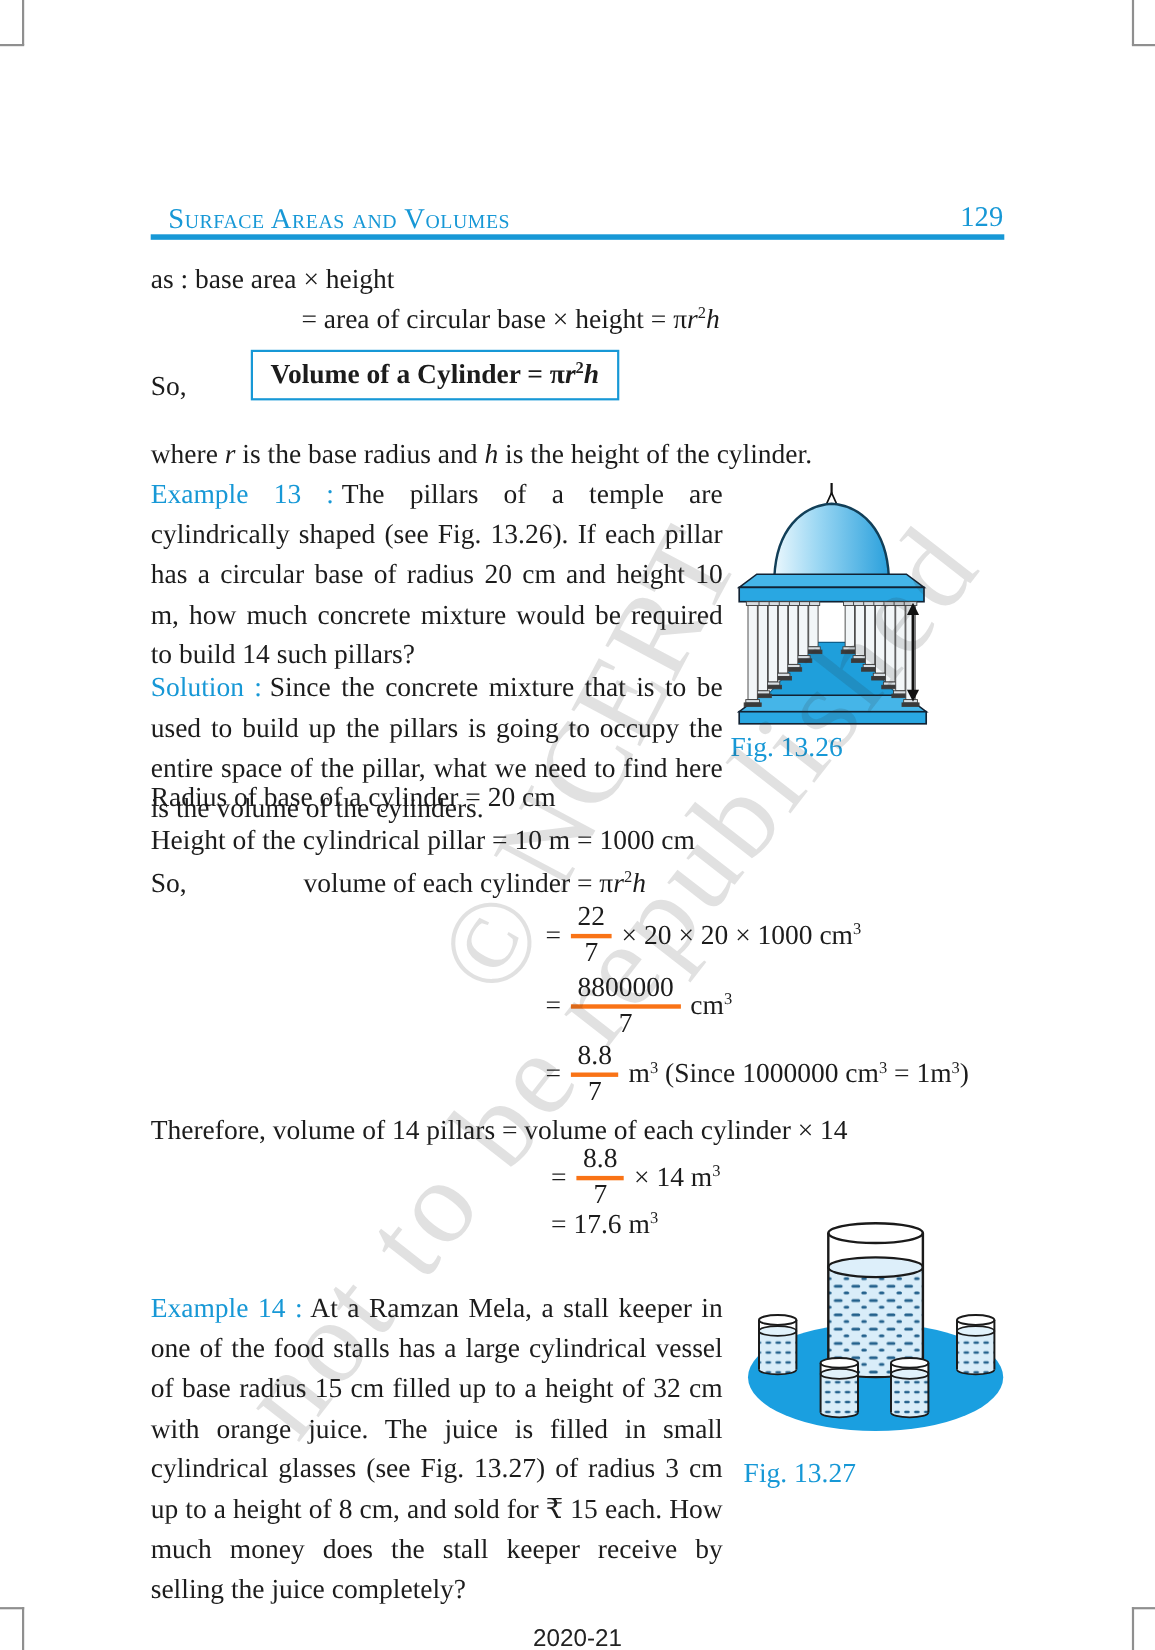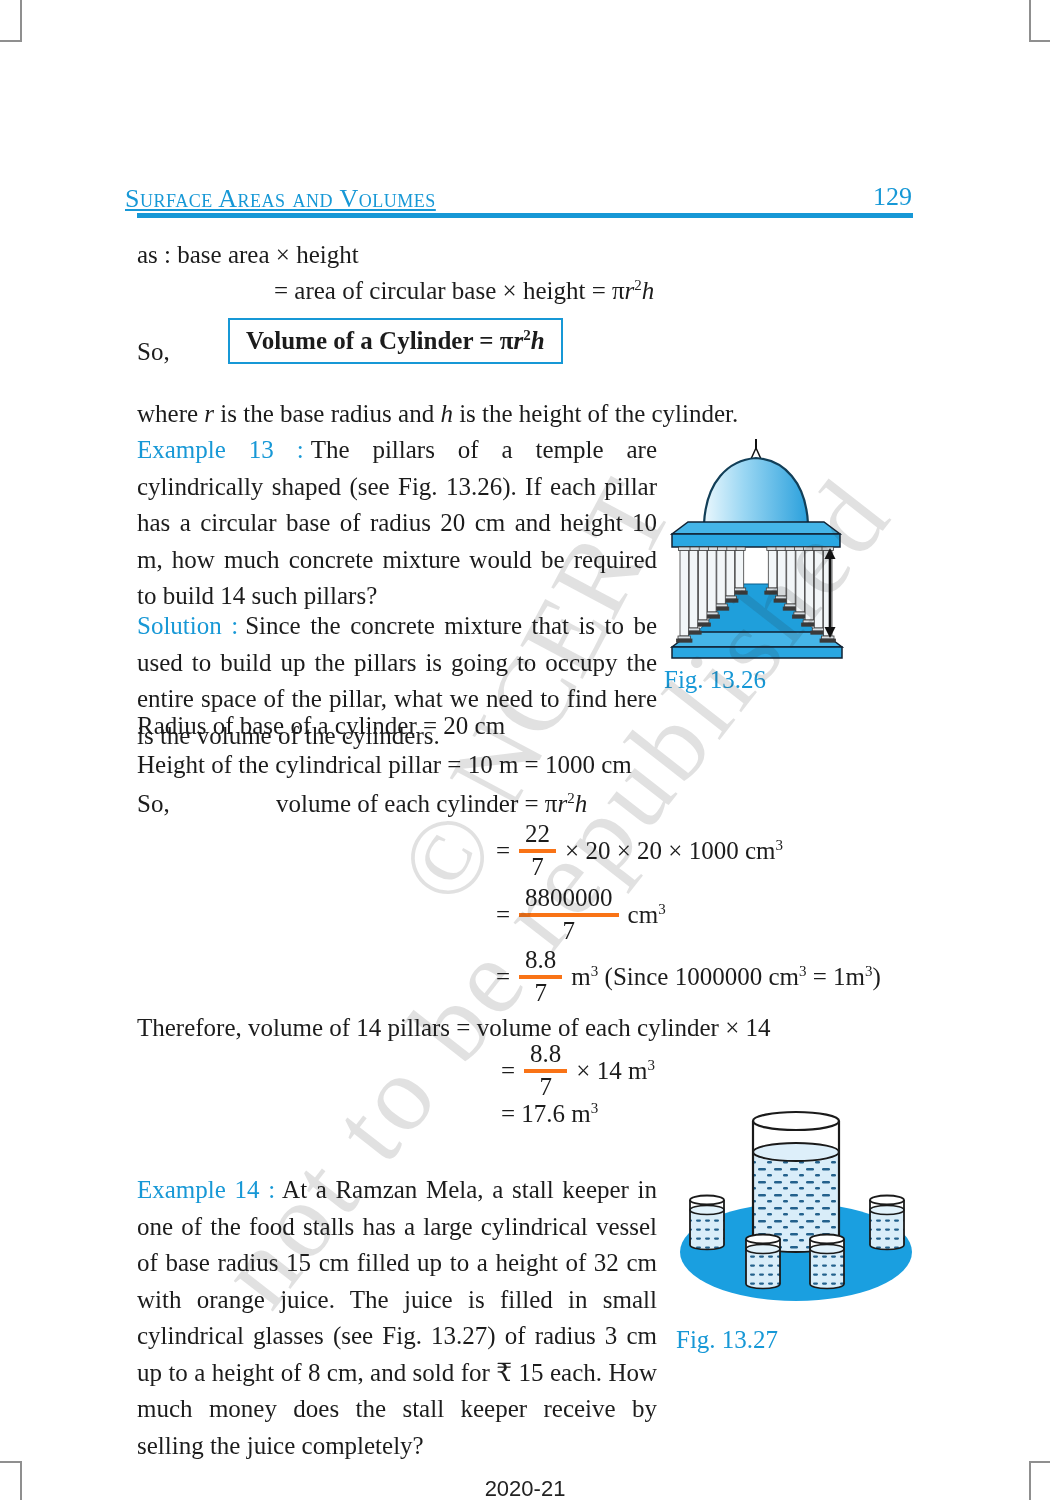--- a/index.html
+++ b/index.html
@@ -45,21 +45,21 @@
   <div class="crop" style="left:1029px;top:0;width:2px;height:41px;"></div>
   <div class="crop" style="left:1029px;top:40px;width:21px;height:2px;"></div>
   <div class="crop" style="left:0;top:1461px;width:22px;height:2px;"></div>
   <div class="crop" style="left:20px;top:1461px;width:2px;height:39px;"></div>
   <div class="crop" style="left:1029px;top:1461px;width:21px;height:2px;"></div>
   <div class="crop" style="left:1029px;top:1461px;width:2px;height:39px;"></div>
 
   <div class="wm" style="left:255px;top:630px;width:560px;text-align:center;transform:rotate(-62deg);">© NCERT</div>
   <div class="wm" style="left:-30px;top:830px;width:1170px;text-align:center;letter-spacing:5px;transform:rotate(-52deg);">not to be republished</div>
 
-  <div class="abs hdr-title" style="left:125px;top:184px;text-decoration:underline;">Surface Areas and Volumes</div>
+  <div class="abs hdr-title" style="left:153px;top:184px;">Surface Areas and Volumes</div>
   <div class="abs hdr-num" style="left:830px;top:182px;width:82px;">129</div>
   <div class="abs hdr-rule" style="left:137px;top:213px;width:776px;"></div>
 
   <div class="abs body-text" style="left:137px;top:237px;">as : base area × height</div>
   <div class="abs body-text" style="left:258px;top:273px;margin-left:16px;">= area of circular base × height = π<i>r</i><sup>2</sup><i>h</i></div>
 
   <div class="abs body-text" style="left:137px;top:334px;">So,</div>
   <div class="abs formula-box" style="left:228px;top:318px;">Volume of a Cylinder = π<i>r</i><sup>2</sup><i>h</i></div>
 
   <div class="abs body-text" style="left:137px;top:396px;">where <i>r</i> is the base radius and <i>h</i> is the height of the cylinder.</div>

